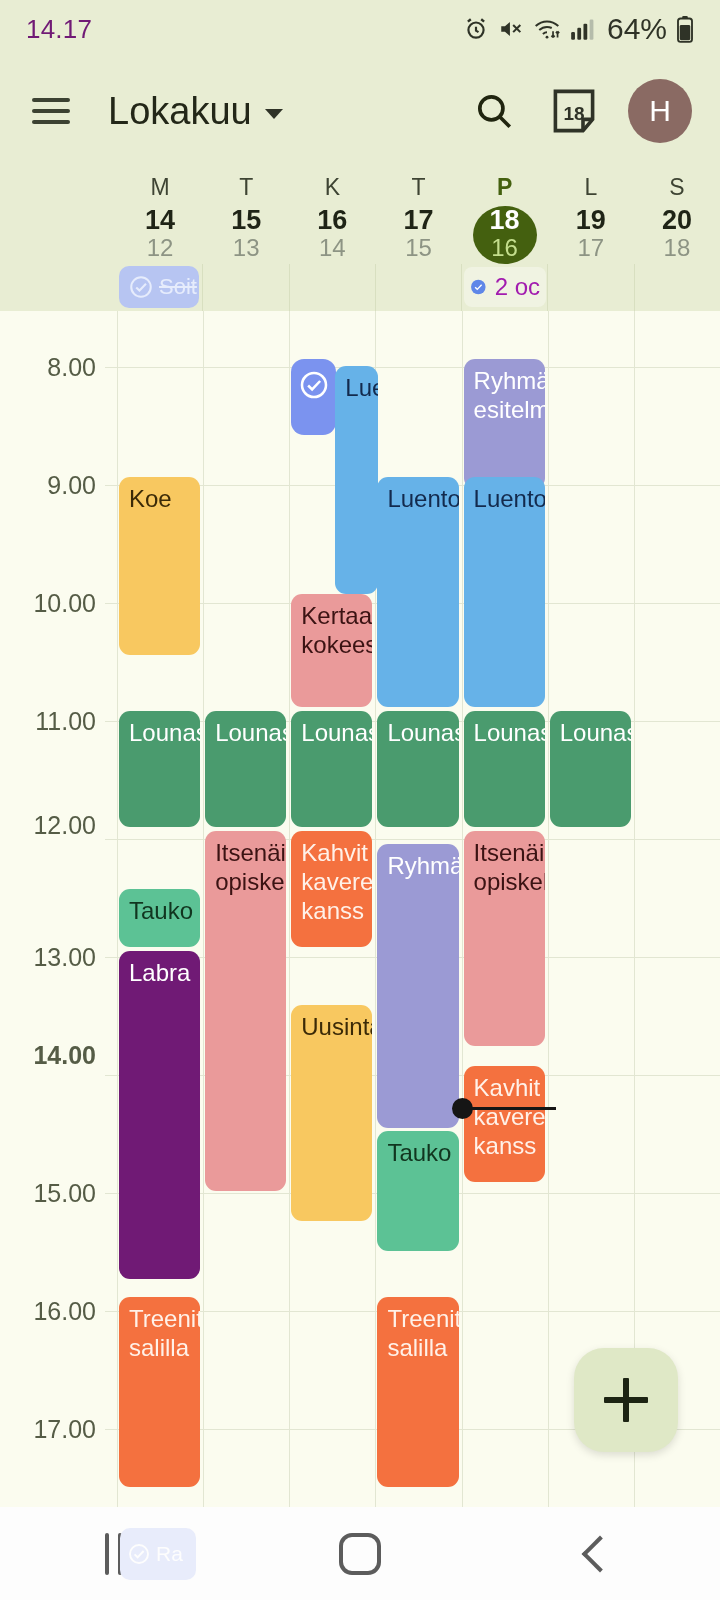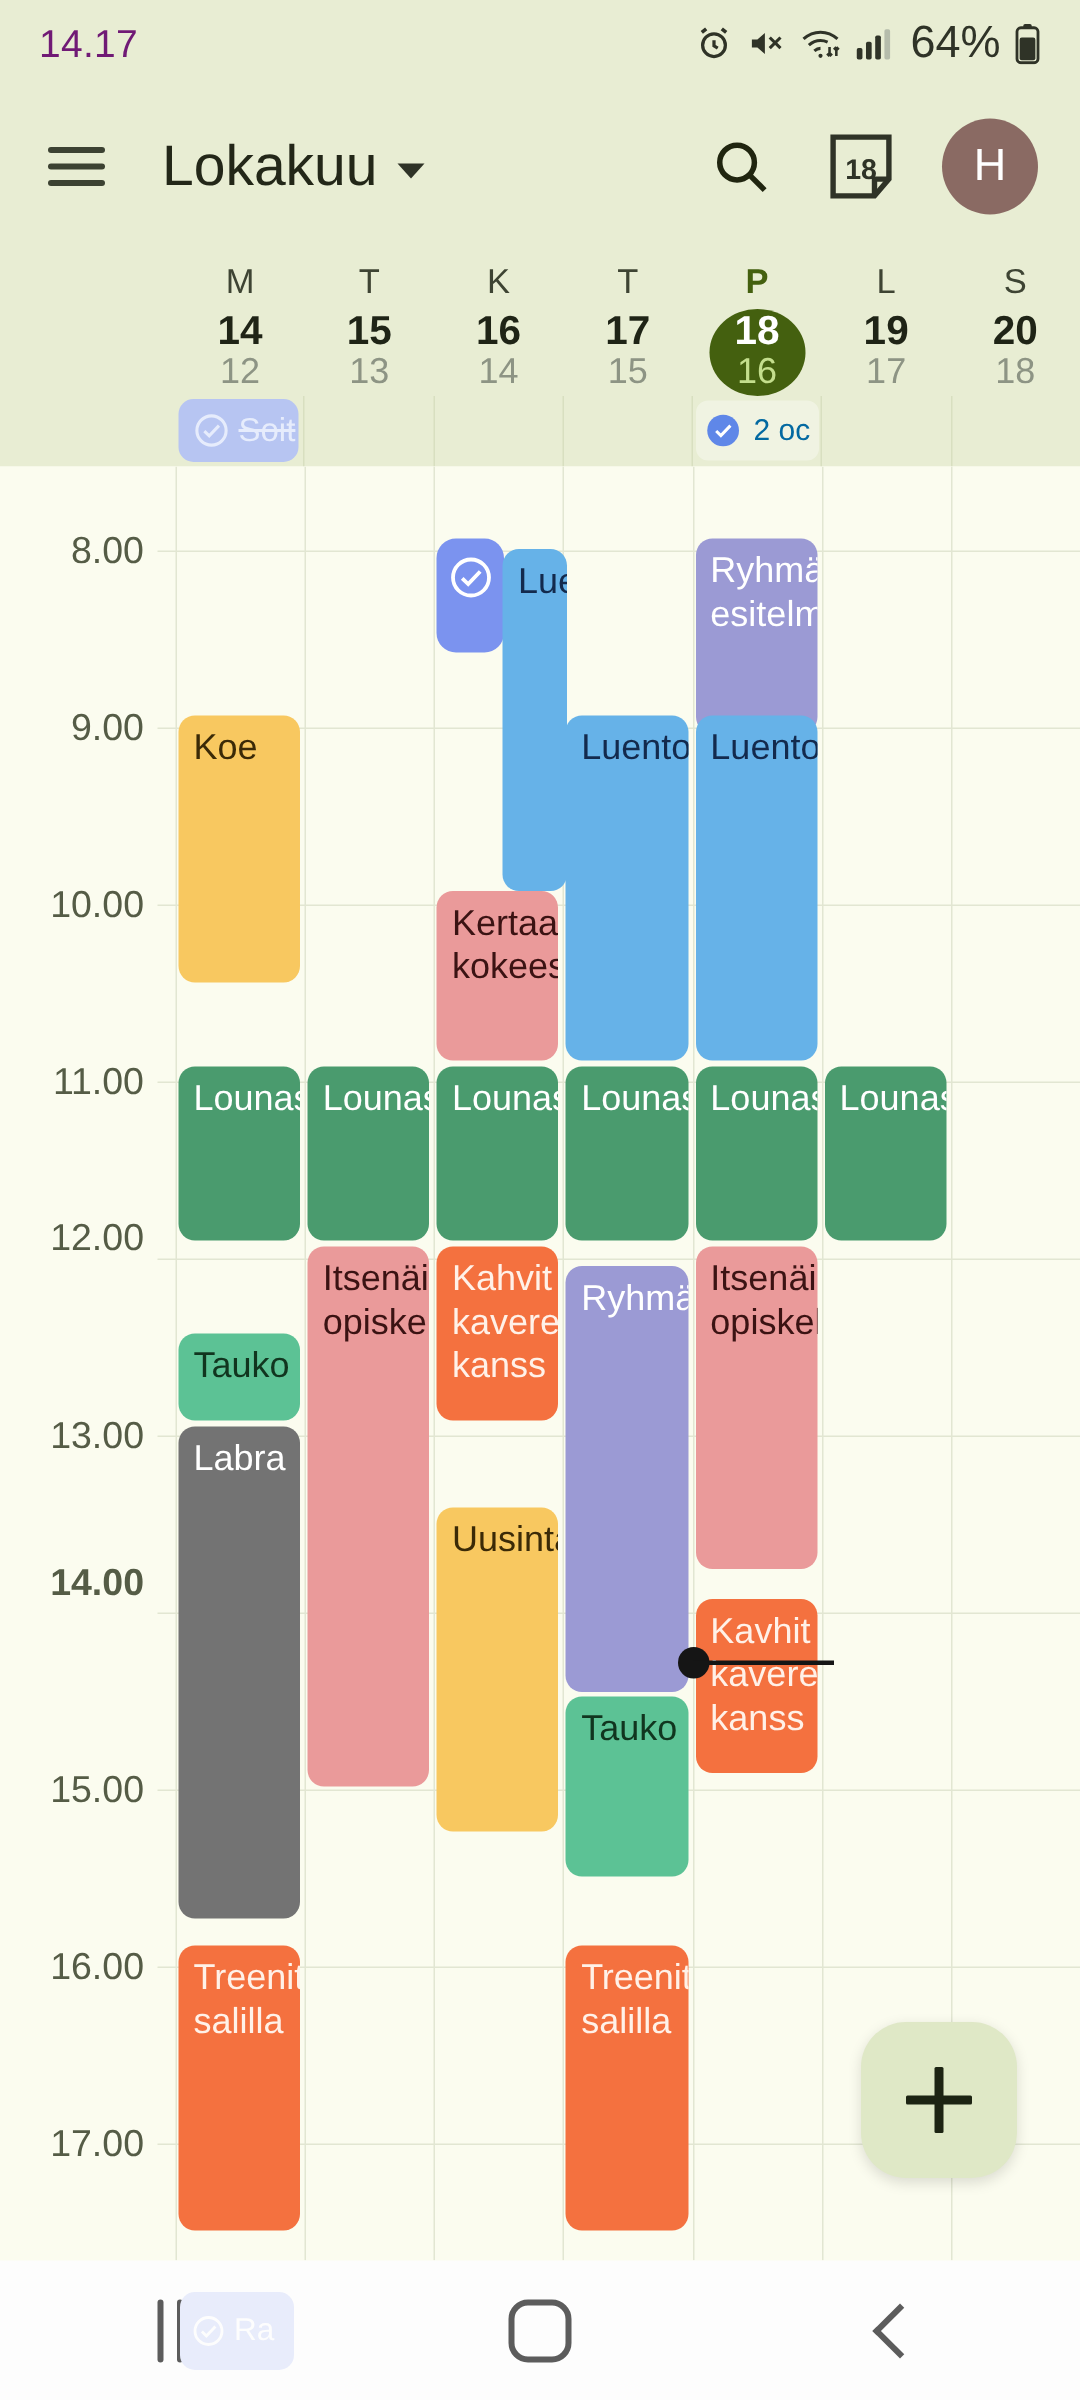--- a/index.html
+++ b/index.html
@@ -116,21 +116,21 @@
     font-size: 22px; color: #e6ecfc;
     text-decoration: line-through; white-space: nowrap;
   }
   .task-chip-plain {
     position: absolute; left: 2px; top: 3px; height: 40px;
     display: flex; align-items: center; gap: 8px;
     padding: 0 6px; border-radius: 8px;
     background: rgba(255,255,255,0.35);
     overflow: hidden; max-width: 82px;
   }
-  .task-chip-plain .lbl { font-size: 20px; color: #0369a1; white-space: nowrap; }
+  .task-chip-plain .lbl { font-size: 24px; color: #a21caf; white-space: nowrap; }
 
   
   .gridwrap {
     position: absolute; top: 311px; left: 0;
     width: 720px; height: 1196px;
     background: #fbfcef; overflow: hidden;
   }
   .hourline {
     position: absolute; left: 105px; right: 0; height: 1px;
     background: #e2e6d2;
@@ -391,21 +391,21 @@
       <div class="event" style="left: 205.143px; top: 400px; width: 81.1429px; height: 116px; background: rgb(74, 155, 110); color: rgb(255, 255, 255);"><span>Lounas</span></div>
       <div class="event" style="left: 291.286px; top: 400px; width: 81.1429px; height: 116px; background: rgb(74, 155, 110); color: rgb(255, 255, 255);"><span>Lounas</span></div>
       <div class="event" style="left: 377.429px; top: 400px; width: 81.1429px; height: 116px; background: rgb(74, 155, 110); color: rgb(255, 255, 255);"><span>Lounas</span></div>
       <div class="event" style="left: 463.571px; top: 400px; width: 81.1429px; height: 116px; background: rgb(74, 155, 110); color: rgb(255, 255, 255);"><span>Lounas</span></div>
       <div class="event" style="left: 549.714px; top: 400px; width: 81.1429px; height: 116px; background: rgb(74, 155, 110); color: rgb(255, 255, 255);"><span>Lounas</span></div>
       <div class="event" style="left: 205.143px; top: 520px; width: 81.1429px; height: 360px; background: rgb(234, 154, 154); color: rgb(59, 19, 19);"><span>Itsenäinen opiskelu</span></div>
       <div class="event" style="left: 291.286px; top: 520px; width: 81.1429px; height: 116px; background: rgb(244, 113, 63); color: rgb(255, 241, 232);"><span>Kahvit kavereiden kanss</span></div>
       <div class="event" style="left: 463.571px; top: 520px; width: 81.1429px; height: 215px; background: rgb(234, 154, 154); color: rgb(59, 19, 19);"><span>Itsenäinen opiskelu</span></div>
       <div class="event" style="left: 377.429px; top: 533px; width: 81.1429px; height: 284px; background: rgb(155, 154, 212); color: rgb(255, 255, 255);"><span>Ryhmätyö</span></div>
       <div class="event" style="left: 119px; top: 578px; width: 81.1429px; height: 58px; background: rgb(92, 194, 149); color: rgb(17, 53, 31);"><span>Tauko</span></div>
-      <div class="event" style="left: 119px; top: 640px; width: 81.1429px; height: 328px; background: #737373; color: rgb(255, 255, 255);"><span>Labra</span></div>
+      <div class="event" style="left: 119px; top: 640px; width: 81.1429px; height: 328px; background: #701a75; color: rgb(255, 255, 255);"><span>Labra</span></div>
       <div class="event" style="left: 291.286px; top: 694px; width: 81.1429px; height: 216px; background: rgb(248, 200, 96); color: rgb(59, 42, 7);"><span>Uusintakoe</span></div>
       <div class="event" style="left: 463.571px; top: 755px; width: 81.1429px; height: 116px; background: rgb(244, 113, 63); color: rgb(255, 241, 232);"><span>Kavhit kavereiden kanss</span></div>
       <div class="event" style="left: 377.429px; top: 820px; width: 81.1429px; height: 120px; background: rgb(92, 194, 149); color: rgb(17, 53, 31);"><span>Tauko</span></div>
       <div class="event" style="left: 119px; top: 986px; width: 81.1429px; height: 190px; background: rgb(244, 113, 63); color: rgb(255, 241, 232);"><span>Treenit salilla</span></div>
       <div class="event" style="left: 377.429px; top: 986px; width: 81.1429px; height: 190px; background: rgb(244, 113, 63); color: rgb(255, 241, 232);"><span>Treenit salilla</span></div>
       <div class="nowdot" style="left: 451.571px; top: 787.433px;"></div>
       <div class="nowline" style="left: 461.571px; top: 796.433px; width: 94.1429px;"></div>
     </div>
 
   <div class="fab">

